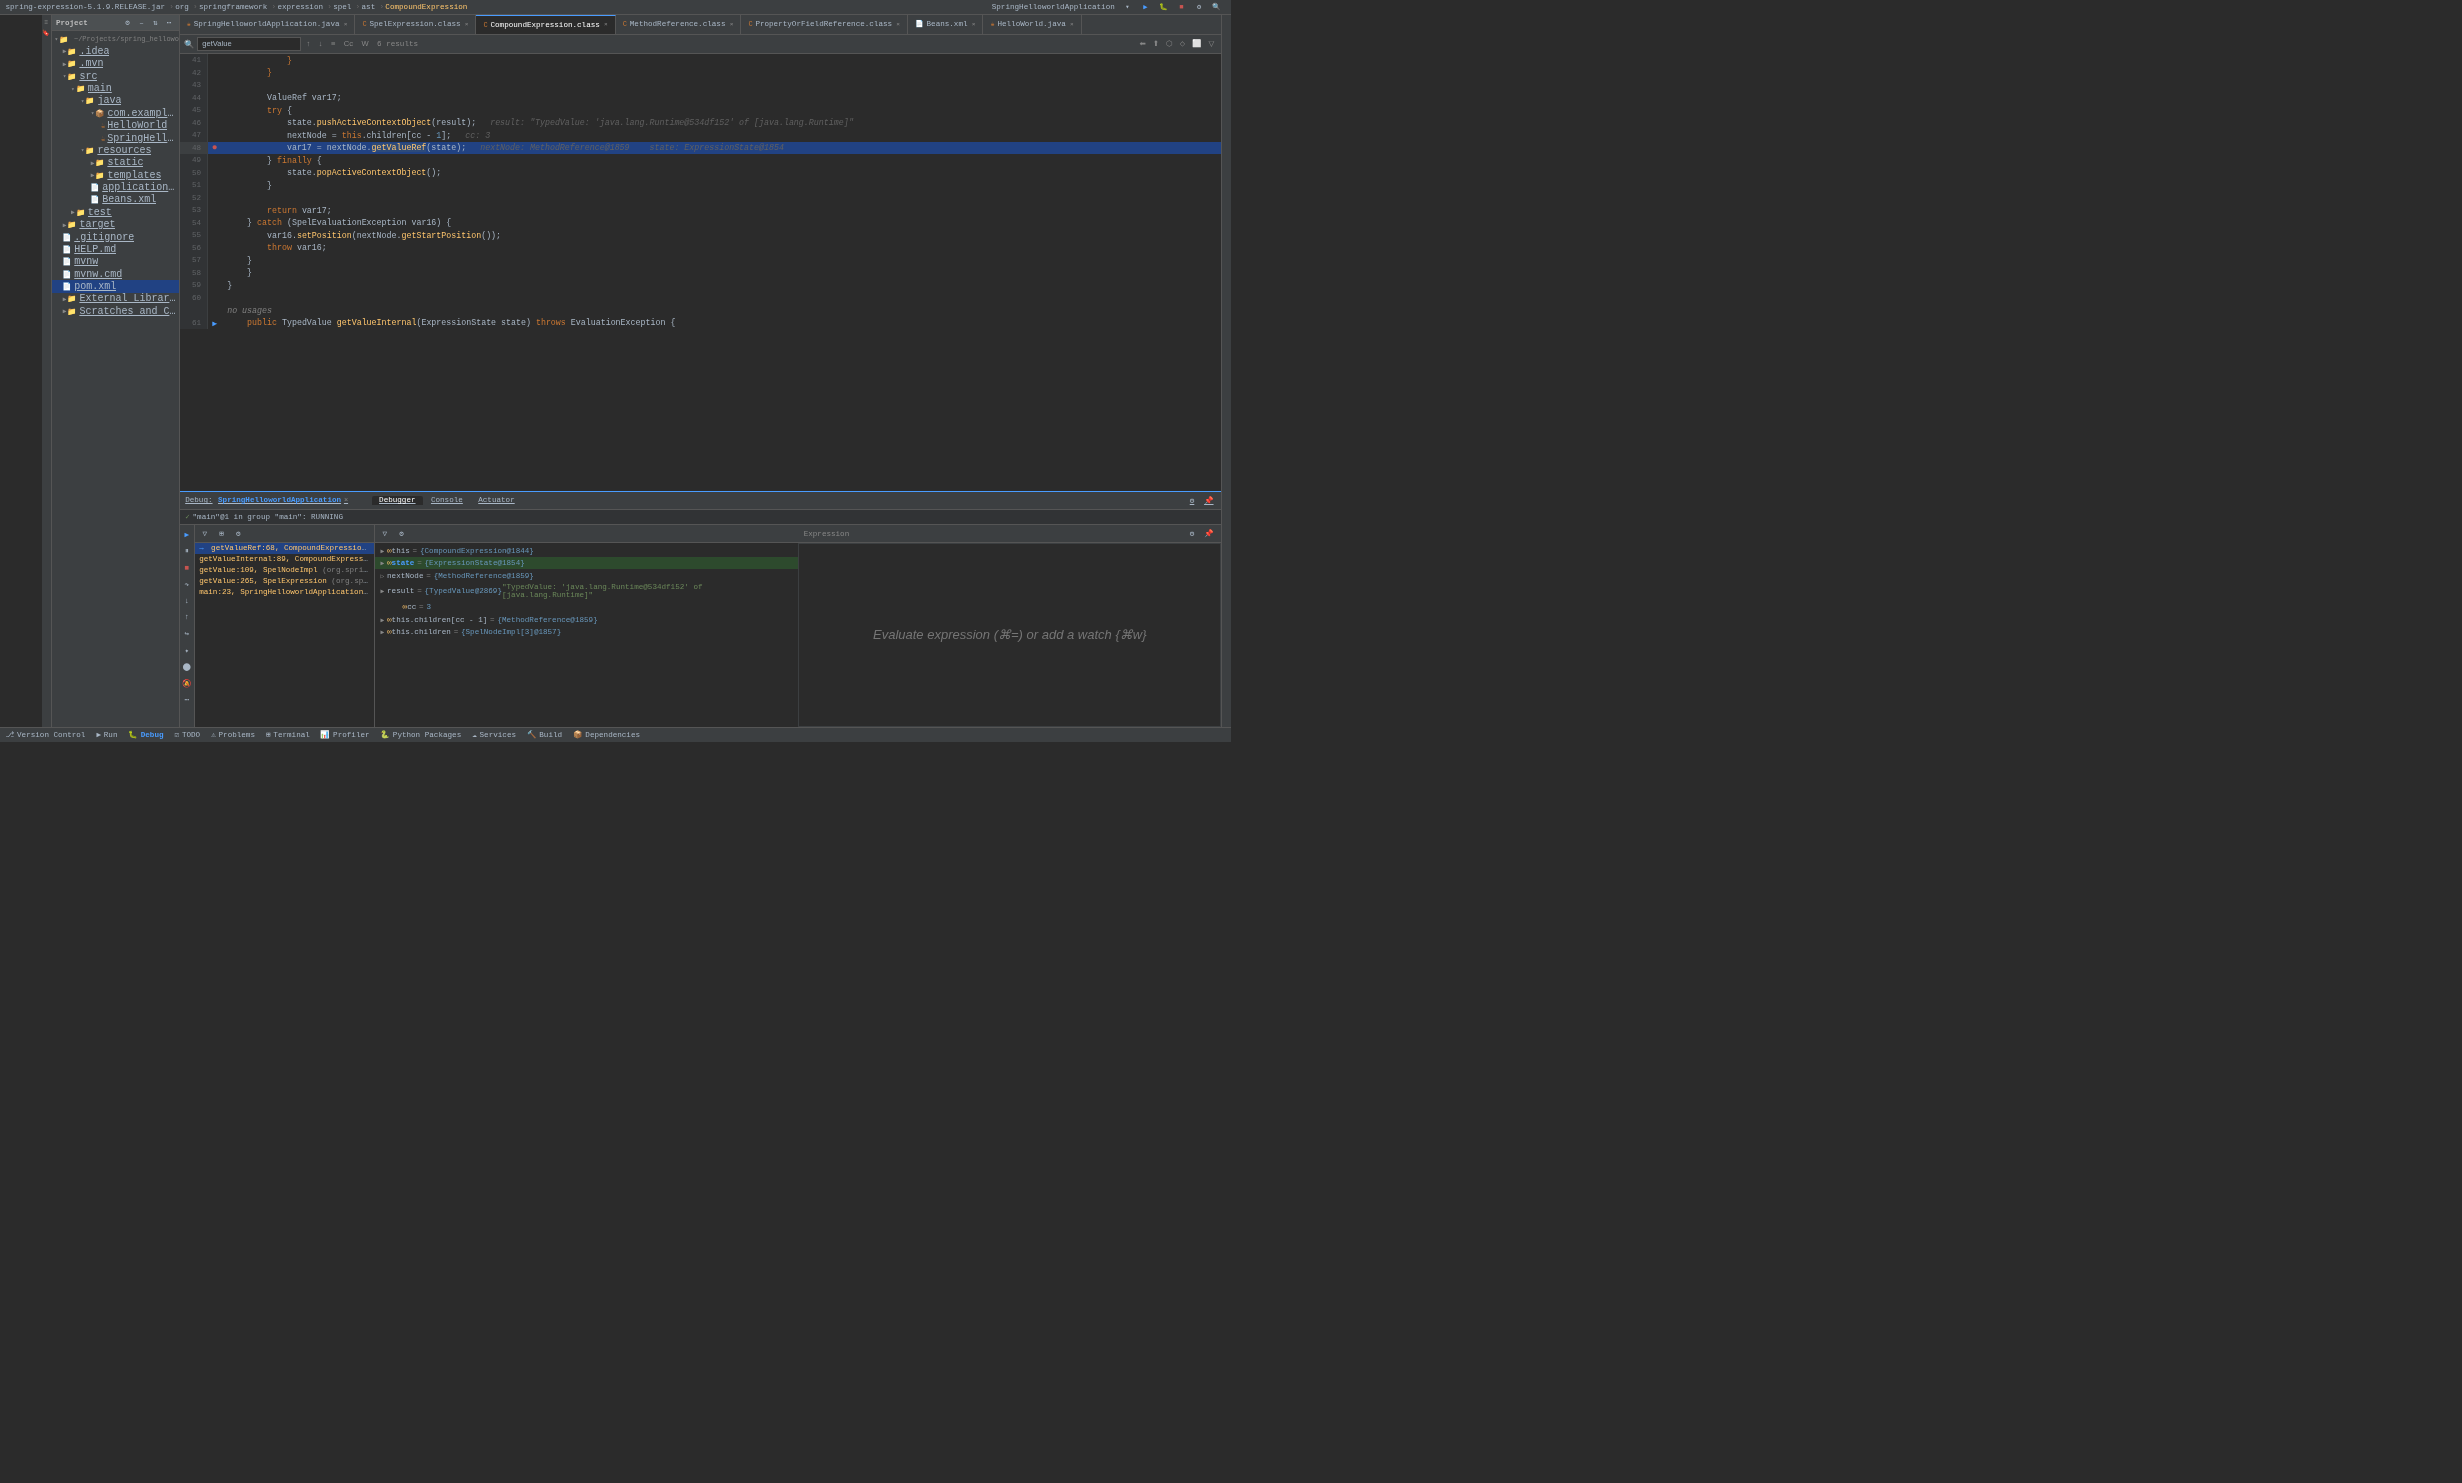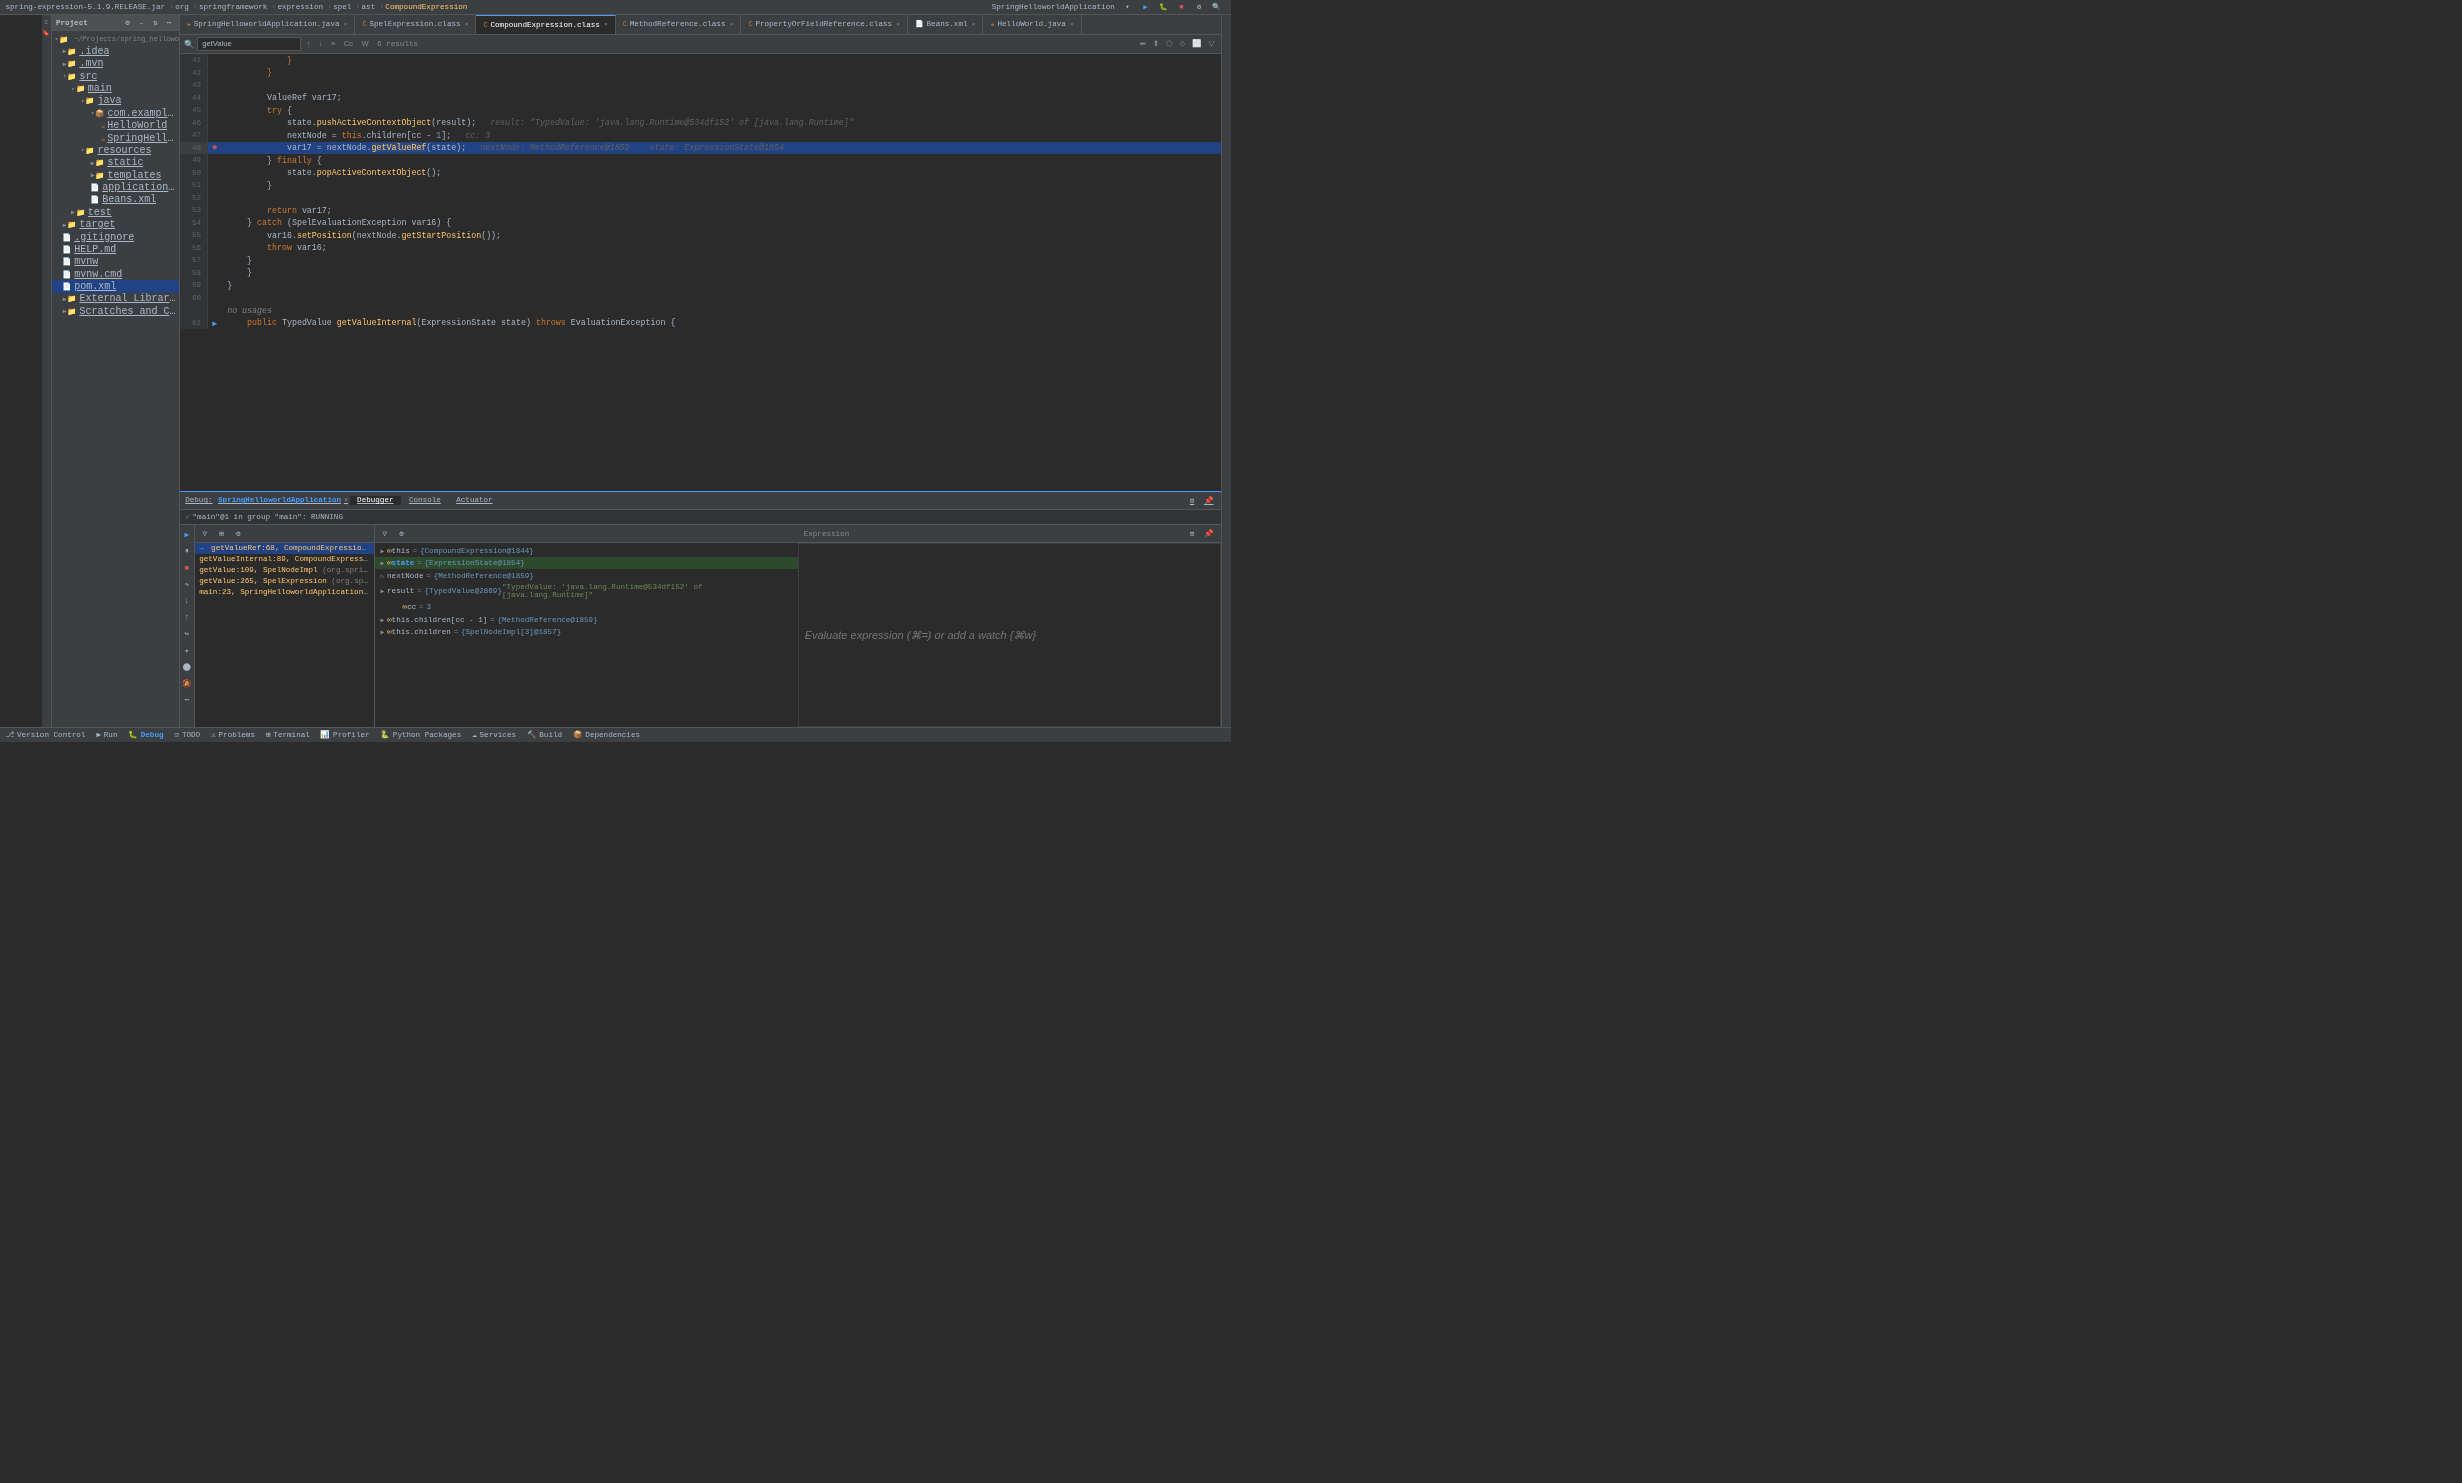--- a/index.html
+++ b/index.html
@@ -234,21 +234,21 @@
       padding: 1.4px 5.5px;
       border-bottom: 0.7px solid #555;
       height: 18px;
       text-decoration: underline;
     }
     .debug-title { font-size: 7.6px; color: #a9b7c6; margin-right: 5.5px; }
     .debug-app { font-size: 7.6px; color: #499cff; font-weight: bold; }
     .debug-tabs {
       display: flex;
       gap: 1.4px;
-      margin-left: 2px;
+      margin-left: 24px;
     }
     .debug-tab {
       padding: 0.7px 7px;
       font-size: 7.6px;
       cursor: pointer;
       color: #a9b7c6;
       border-radius: 2.1px 2.1px 0 0;
     }
     .debug-tab.active { background: #2b2b2b; color: #fff; }
 
@@ -340,23 +340,24 @@
       height: 18px;
       display: flex;
       align-items: center;
       justify-content: space-between;
     }
     .expr-input {
       background: #2b2b2b;
       border: 0.7px solid #3c3f41;
       color: #888;
       padding: 2.8px 5.5px;
-      font-size: 11px;
+      font-size: 13px;
       font-style: italic;
       height: 18px;
+      text-align: center;
     }
 
     
     .status-bar {
       background: #3c3f41;
       height: 15.3px;
       display: flex;
       align-items: center;
       padding: 0 5.5px;
       font-size: 7.6px;

